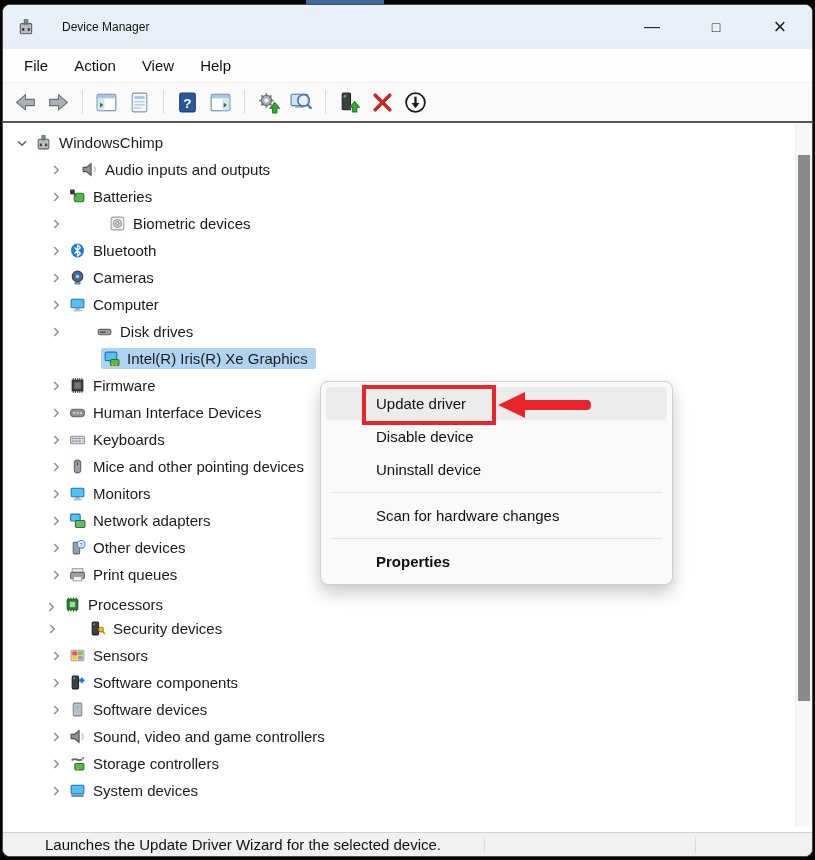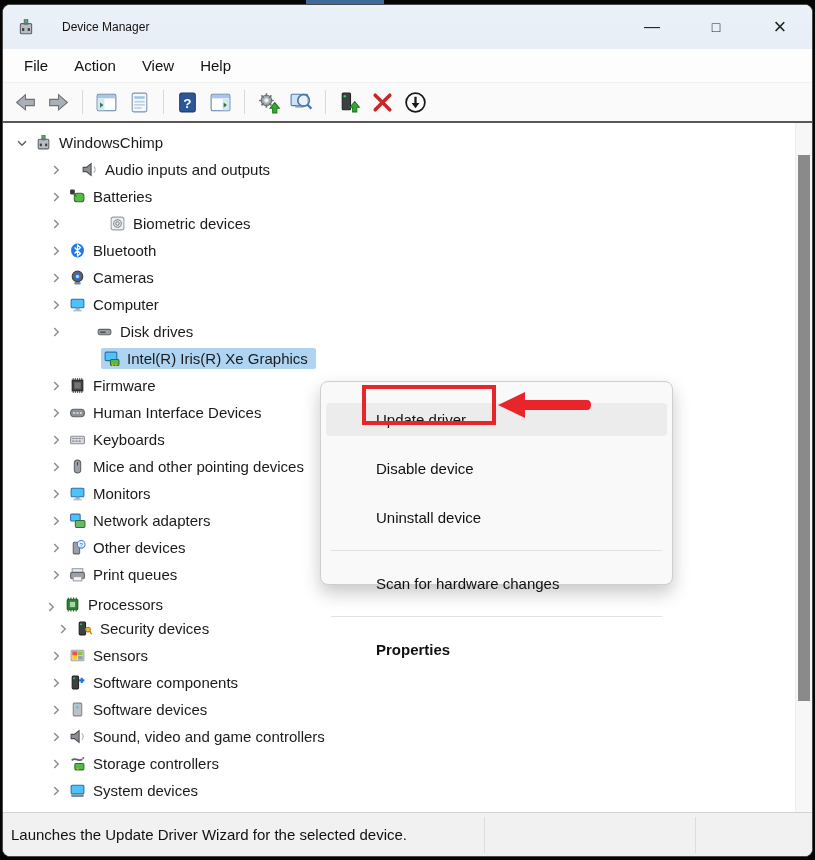--- a/index.html
+++ b/index.html
@@ -38,30 +38,30 @@
   .tree-row{height:27px;display:flex;align-items:center;white-space:nowrap;font-size:15px;}
   .chev{width:22px;min-width:22px;display:inline-flex;align-items:center;justify-content:center;}
   .row-core{display:inline-flex;align-items:center;padding:2px 8px 2px 2px;border-radius:2px;}
   .row-core.sel{background:var(--sel);}
   .row-core .icon{margin-right:7px;display:inline-flex;}
   .icon{display:inline-flex;align-items:center;justify-content:center;}
   
   .scrollbar{position:absolute;top:0;right:0;width:17px;bottom:0;background:#f7f7f7;border-left:1px solid #ededed;}
   .scroll-thumb{position:absolute;left:2px;top:32px;width:12px;height:546px;background:#8a8a8a;}
   
-  .statusbar{position:absolute;left:0;right:0;bottom:0;height:44px;background:#f1f1f1;
-             border-top:1px solid #d2d2d2;display:flex;align-items:center;font-size:15px;}
+  .statusbar{position:absolute;left:0;right:0;bottom:0;height:24px;background:#f1f1f1;
+             border-top:1px solid #d2d2d2;display:flex;align-items:center;font-size:15px;padding-left:34px;}
   .status-text{padding-left:8px;color:#111;}
   .sb-sep{position:absolute;top:4px;bottom:3px;width:1px;background:#dddddd;}
   .sb-sep.s1{left:481px;} .sb-sep.s2{left:692px;}
   
   .ctx-menu{position:absolute;left:320px;top:381px;width:353px;height:204px;background:#f9f9f9;
             border:1px solid #cfcfcf;border-radius:8px;box-shadow:0 8px 18px rgba(0,0,0,.22);
             padding-top:5px;z-index:10;}
-  .ctx-item{height:33px;margin:16px 5px;padding-left:50px;display:flex;align-items:center;
+  .ctx-item{height:33px;margin:0 5px;padding-left:50px;display:flex;align-items:center;
             font-size:15px;border-radius:4px;color:#111;}
   .ctx-item.hl{background:#ececec;}
   .ctx-item.bold{font-weight:700;}
   .ctx-sep{height:1px;background:#e2e2e2;margin:6px 10px;}
   
   .anno-box{position:absolute;left:362px;top:385px;width:134px;height:40px;border:4px solid var(--red);
             z-index:20;pointer-events:none;}
   .anno-arrow{position:absolute;left:497px;top:391px;z-index:20;pointer-events:none;}
 </style>
 </head>
@@ -496,21 +496,21 @@
             <span class="icon">
               <svg viewBox="0 0 16 16" width="17" height="17">
                 <path d="M4 1.5v1.5M6.5 1.5v1.5M9 1.5v1.5M11.5 1.5v1.5M4 13v1.5M6.5 13v1.5M9 13v1.5M11.5 13v1.5" stroke="#33691e"></path>
                 <rect x="3" y="3" width="10" height="10" rx="1" fill="#2e7d32" stroke="#1b5e20"></rect>
                 <rect x="5.5" y="5.5" width="5" height="5" fill="#a5d6a7"></rect>
               </svg>
             </span>
             <span>Processors</span>
           </span>
         </div>
-        <div class="tree-row" style="padding-left: 49px;">
+        <div class="tree-row" style="padding-left: 38px; gap: 24px;">
           <span class="chev">
             <svg viewBox="0 0 16 16" width="16" height="16">
               <path d="M6.2 4l4 4-4 4" stroke="#8a8f94" fill="none" stroke-width="1.5"></path>
             </svg>
           </span>
           <span class="row-core">
             <span class="icon">
               <svg viewBox="0 0 16 16" width="17" height="17">
                 <rect x="3" y="2" width="6" height="12" rx="1" fill="#3c4043" stroke="#202124"></rect>
                 <circle cx="4.8" cy="4" r="0.9" fill="#34c759"></circle>

